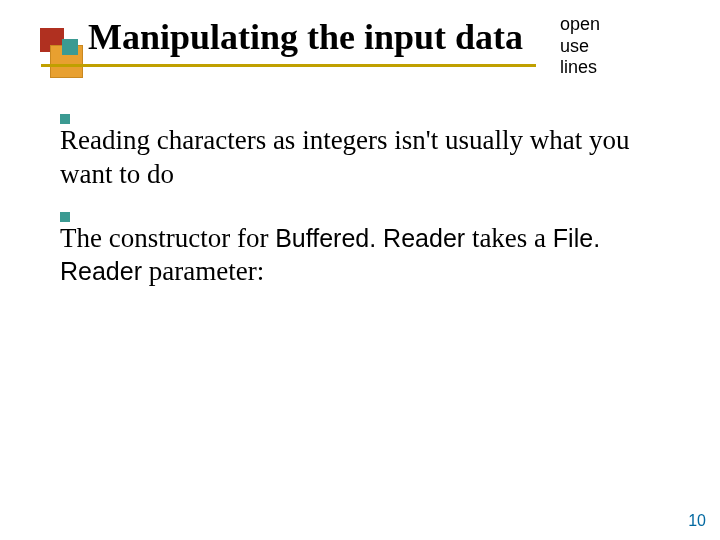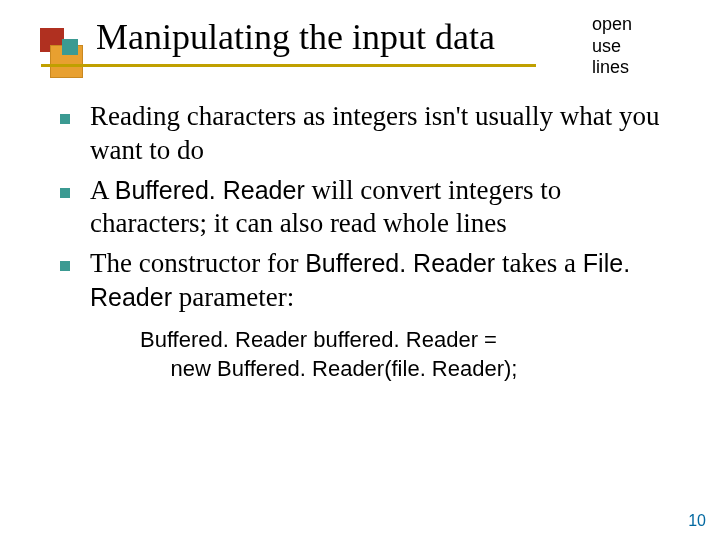--- a/index.html
+++ b/index.html
@@ -21,23 +21,23 @@
   }
   .header {
     position: absolute;
     top: 8px;
     left: 0;
     width: 100%;
   }
   .title {
     position: absolute;
     top: 8px;
-    left: 96px;
+    left: 88px;
     font-size: 36px;
-    font-weight: normal;
+    font-weight: bold;
     white-space: nowrap;
   }
   .title-underline {
     position: absolute;
     top: 56px;
     left: 41px;
     width: 495px;
     height: 3px;
     background: #c0a000;
   }
@@ -74,32 +74,32 @@
     background: #3b9a92;
   }
   .side-note {
     position: absolute;
     top: 6px;
     left: 560px;
     font-family: Verdana, Arial, sans-serif;
     font-size: 18px;
     line-height: 1.2;
     color: #000;
-    margin-left: 32px;
   }
   .content {
     position: absolute;
     top: 100px;
     left: 60px;
     right: 40px;
   }
   .bullet-item {
     display: flex;
     align-items: flex-start;
     margin-bottom: 6px;
+    flex-direction: column;
   }
   .bullet-square {
     flex: 0 0 auto;
     width: 10px;
     height: 10px;
     background: #3b9a92;
     margin-top: 14px;
     margin-right: 20px;
   }
   .bullet-text {
@@ -148,36 +148,26 @@
 
   <div class="content">
 
     <div class="bullet-item">
       <div class="bullet-square"></div>
       <div class="bullet-text">
         <span>Reading characters as integers isn't usually what you want to do</span>
       </div>
     </div>
 
-    <div class="bullet-item">
-      <div class="bullet-square"></div>
-      <div class="bullet-text">
-        <span>A </span><span class="code">Buffered. Reader</span><span> will convert integers to characters; it can also read whole lines</span>
-      </div>
-    </div>
 
     <div class="bullet-item">
       <div class="bullet-square"></div>
       <div class="bullet-text">
         <span>The constructor for </span><span class="code">Buffered. Reader</span><span>  takes a </span><span class="code">File. Reader</span><span> parameter:</span>
       </div>
     </div>
 
-    <div class="sub-content">
-      <div>Buffered. Reader buffered. Reader =</div>
-      <div>&nbsp;&nbsp;&nbsp;&nbsp;&nbsp;new Buffered. Reader(file. Reader);</div>
-    </div>
 
   </div>
 
   <div class="page-num">10</div>
 
 </div>
 
 </body></html>

